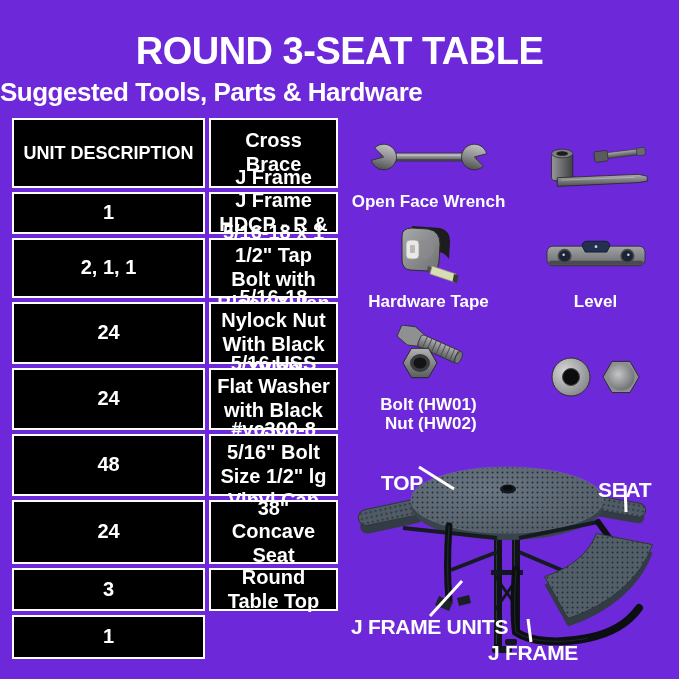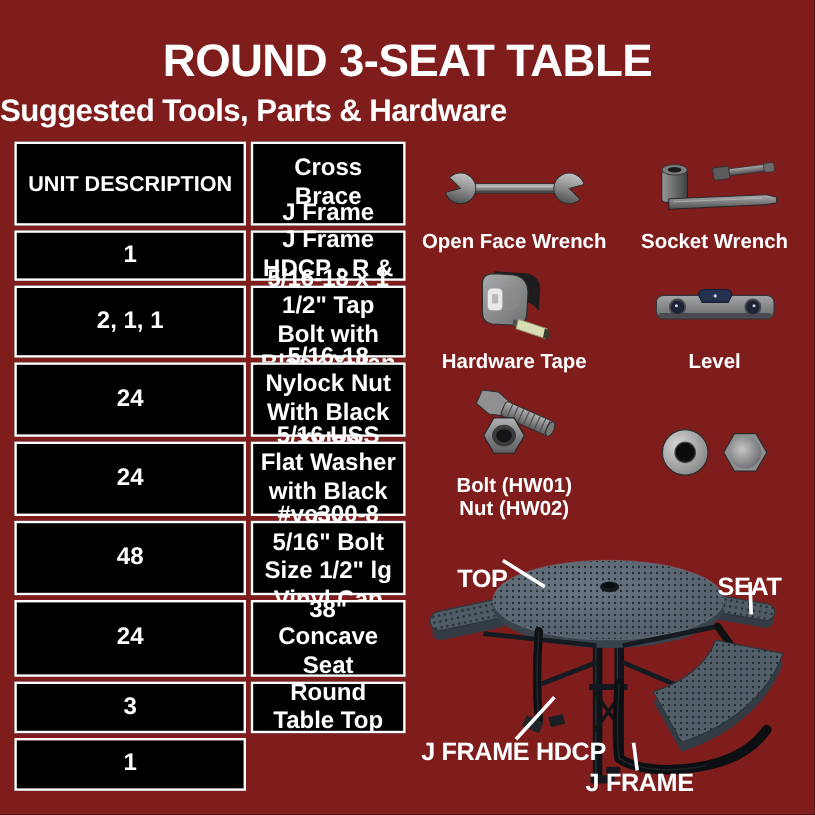--- a/index.html
+++ b/index.html
@@ -1,17 +1,17 @@
 <!DOCTYPE html>
 <html><head>
 <meta charset="utf-8">
 <style>
   html,body { margin:0; padding:0; background:#000; }
   .stage {
-    position:relative; width:679px; height:679px; background:#7f1d1d;
+    position:relative; width:679px; height:679px; background:#6d28d9;
     font-family:"Liberation Sans","DejaVu Sans",sans-serif; color:#fff;
     overflow:hidden;
   }
   
   .title {
     position:absolute; top:30px; left:0; width:100%;
     text-align:center; font-size:38px; font-weight:bold; letter-spacing:-0.5px;
   }
   .subtitle {
     position:absolute; top:77px; left:0; width:100%;
@@ -35,21 +35,21 @@
   .tools {
     position:absolute; left:345px; top:122px; width:334px;
     display:grid; grid-template-columns:167px 167px;
     grid-template-rows:94px 100px 122px;
   }
   .tool {
     display:flex; flex-direction:column; align-items:center; justify-content:flex-end;
   }
   .tool .icon-box { flex:1; display:flex; align-items:center; justify-content:center; width:100%; }
   .tool-label {
-    font-weight:bold; font-size:17px; line-height:1.15; text-align:center;
+    font-weight:bold; font-size:17px; line-height:1.15; text-align:right;
     white-space:pre-line; padding-bottom:4px;
   }
   
   .diagram { position:absolute; left:345px; top:440px; width:334px; height:239px; }
   .diagram svg { position:absolute; left:0; top:0; }
   .dlabel {
     position:absolute; font-weight:bold; font-size:21px; letter-spacing:-0.3px;
     white-space:nowrap;
   }
   .dlabel.top     { left:36px;  top:7px;margin-top:24px;   }
@@ -138,21 +138,20 @@
             <rect x="72" y="11.5" width="31" height="6" rx="1" fill="url(#sw-g)" stroke="#2e2e2e" stroke-width="0.6"></rect>
             <rect x="102" y="10.5" width="9" height="8" rx="2" fill="#6a6b6d" stroke="#2e2e2e" stroke-width="0.6"></rect>
           </g>
           <rect x="14" y="14" width="22" height="28" rx="3" fill="url(#sw-g2)" stroke="#222" stroke-width="0.8"></rect>
           <ellipse cx="25" cy="14" rx="11" ry="4.5" fill="#7d7e80" stroke="#2e2e2e" stroke-width="0.8"></ellipse>
           <ellipse cx="25" cy="14" rx="6" ry="2.4" fill="#1c1c1e"></ellipse>
           <path d="M20,39 L104,35.5 L113,37.5 L113,42.5 L104,44 L20,48 Z" fill="url(#sw-g)" stroke="#222" stroke-width="0.8"></path>
           <line x1="24" y1="41.5" x2="100" y2="38.5" stroke="#cfcfd1" stroke-width="1" opacity="0.5"></line>
         </svg>
       </div>
-      <div class="tool-label">Socket Wrench</div>
     </div>
 
     <div class="tool">
       <div class="icon-box">
         <svg width="70" height="64" viewBox="0 0 70 64">
           <defs>
             <linearGradient id="mt-g" x1="0" y1="0" x2="1" y2="1">
               <stop offset="0" stop-color="#a8a9ab"></stop>
                 <stop offset="1" stop-color="#6f7072"></stop>
             </linearGradient>
@@ -314,17 +313,17 @@
       <g stroke="#ffffff" stroke-width="3" fill="none">
         <line x1="74" y1="27" x2="109" y2="49"></line>
         <line x1="280" y1="45" x2="281" y2="72"></line>
         <line x1="85" y1="176" x2="117" y2="141"></line>
         <line x1="186" y1="202" x2="183" y2="179"></line>
       </g>
     </svg>
 
     <div class="dlabel top">TOP</div>
     <div class="dlabel seat">SEAT</div>
-    <div class="dlabel hdcp">J FRAME HDCP</div>
+    <div class="dlabel hdcp">J FRAME UNITS</div>
     <div class="dlabel jframe">J FRAME</div>
   </div>
 
 </div>
 
 </body></html>

